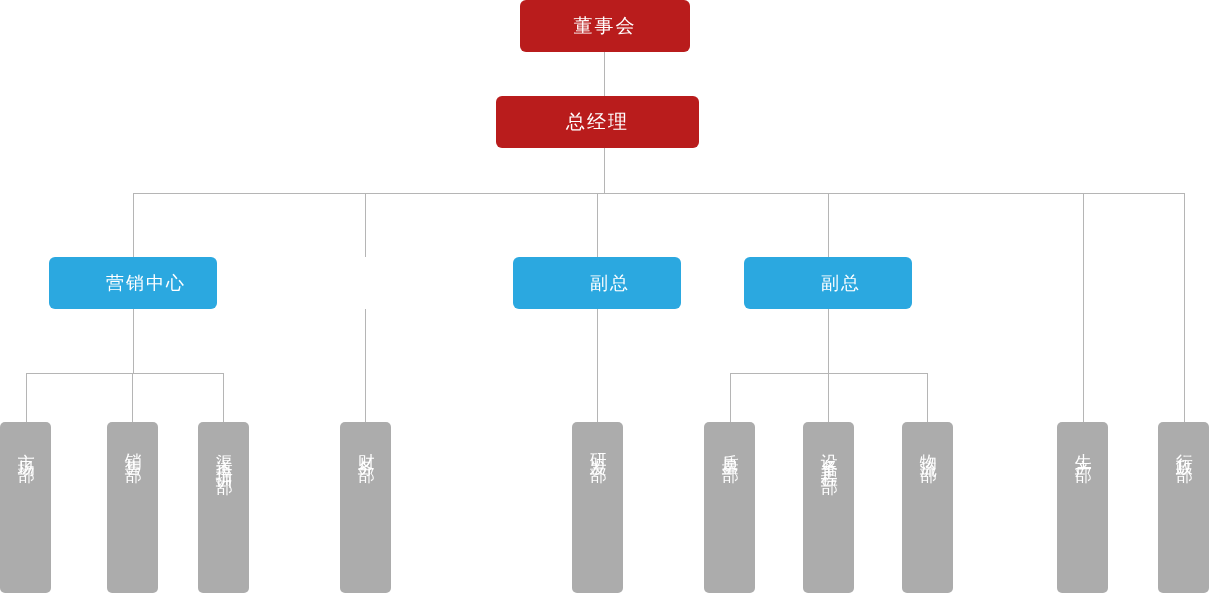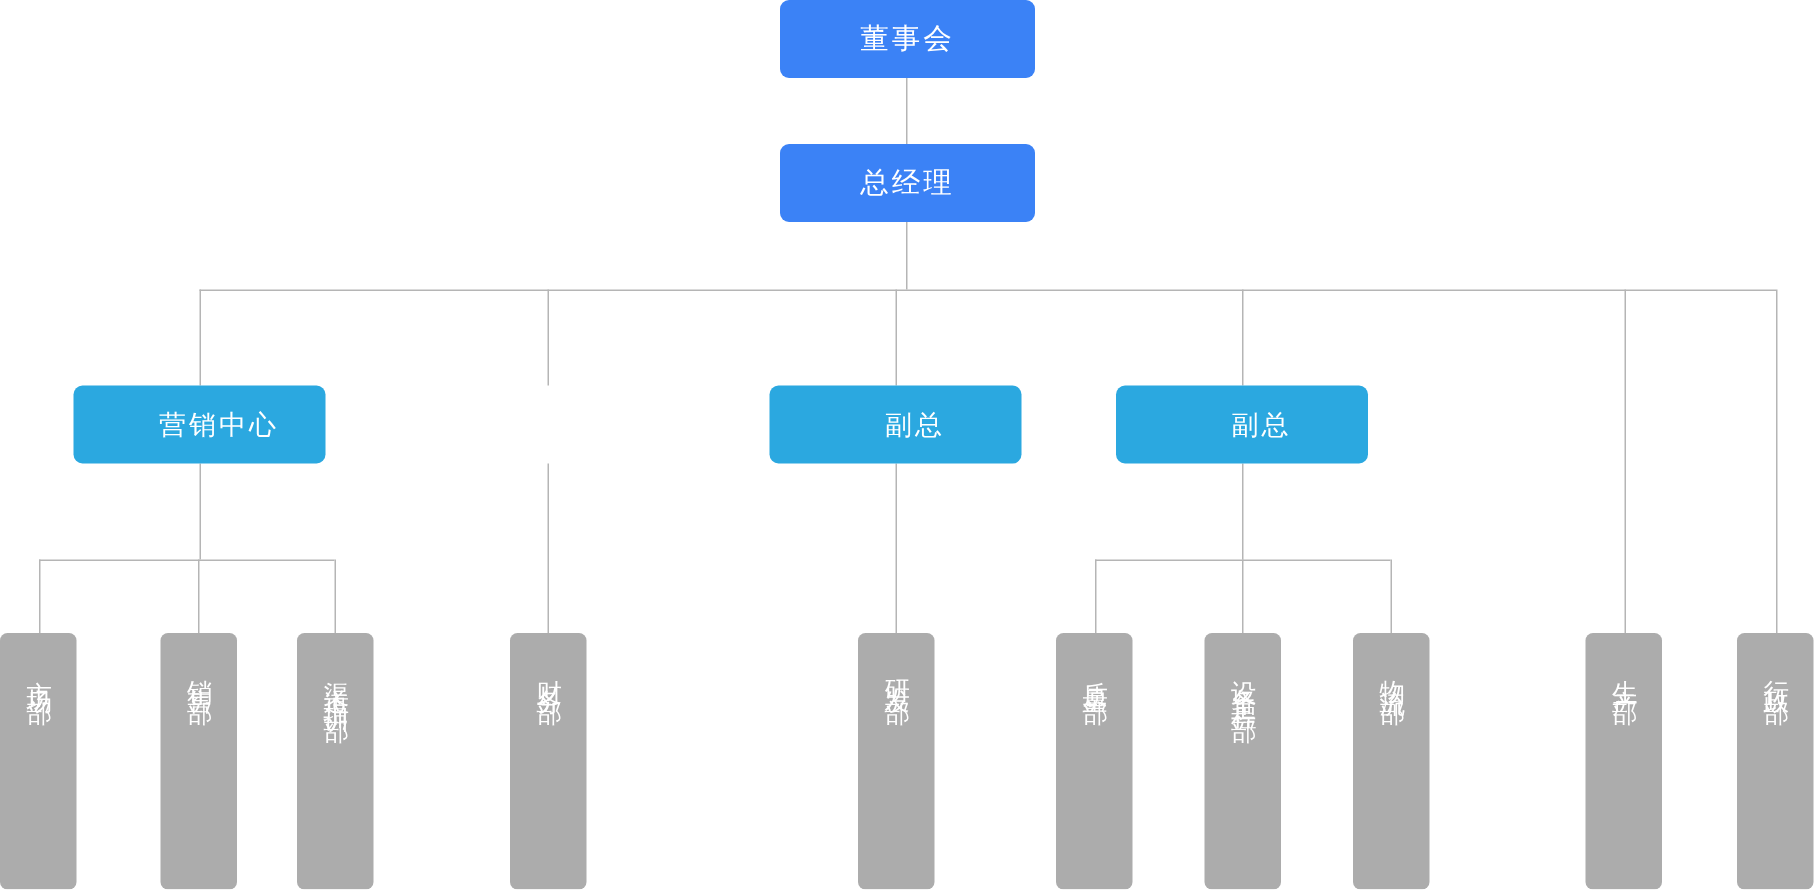--- a/index.html
+++ b/index.html
@@ -24,21 +24,21 @@
     display: flex;
     align-items: center;
     justify-content: center;
     color: #ffffff;
     border-radius: 6px;
     text-align: center;
     user-select: none;
   }
   .node.level-1,
   .node.level-2 {
-    background: #3b82f6;
+    background: #b91c1c;
     font-size: 19px;
     letter-spacing: 2px;
   }
   .node.level-3 {
     background: #2ba8e0;
     font-size: 18px;
     letter-spacing: 2px;
     padding-left: 26px;
   }
   .node.level-4 {
@@ -97,21 +97,21 @@
   <div class="connector v" style="left:597px; top:309px; height:113px;"></div>
 
   <div class="connector v" style="left:828px; top:309px; height:64px;"></div>
   <div class="connector h" style="left:730px; top:373px; width:197px;"></div>
   <div class="connector v" style="left:730px; top:373px; height:49px;"></div>
   <div class="connector v" style="left:828px; top:373px; height:49px;"></div>
   <div class="connector v" style="left:927px; top:373px; height:49px;"></div>
 
   <div class="node level-1" style="left:520px; top:0px; width:170px; height:52px;">董事会</div>
 
-  <div class="node level-2" style="left:520px; top:96px; width:170px; height:52px;">总经理</div>
+  <div class="node level-2" style="left:496px; top:96px; width:203px; height:52px;">总经理</div>
 
   <div class="node level-3" style="left:49px; top:257px; width:168px; height:52px;">营销中心</div>
   <div class="node level-3" style="left:513px; top:257px; width:168px; height:52px;">副总</div>
   <div class="node level-3" style="left:744px; top:257px; width:168px; height:52px;">副总</div>
 
   <div class="node level-4" style="left:0px; top:422px; width:51px; height:171px;">
     <span class="vtext">市场部</span>
   </div>
 
   <div class="node level-4" style="left:107px; top:422px; width:51px; height:171px;">

